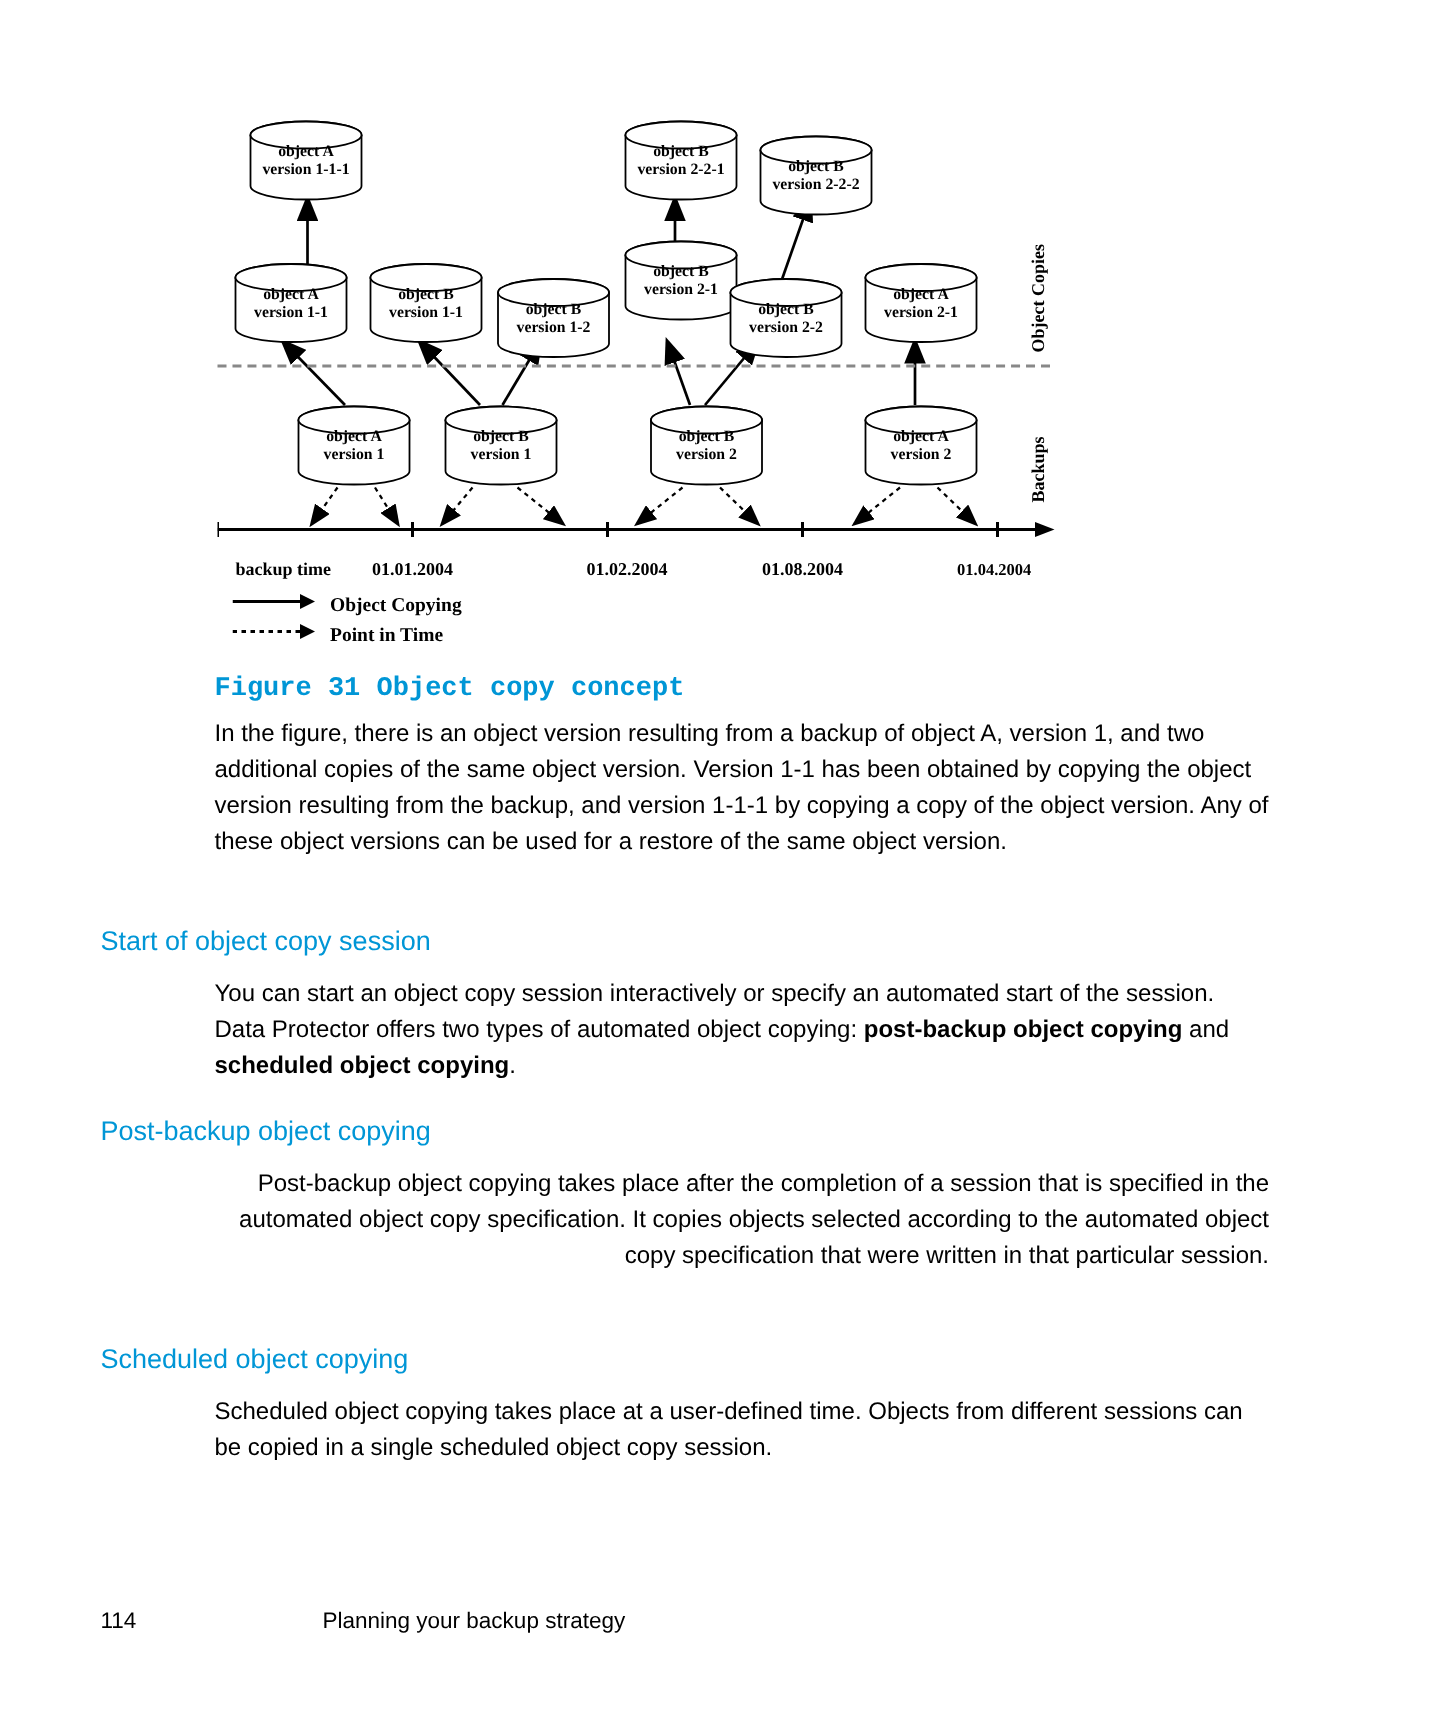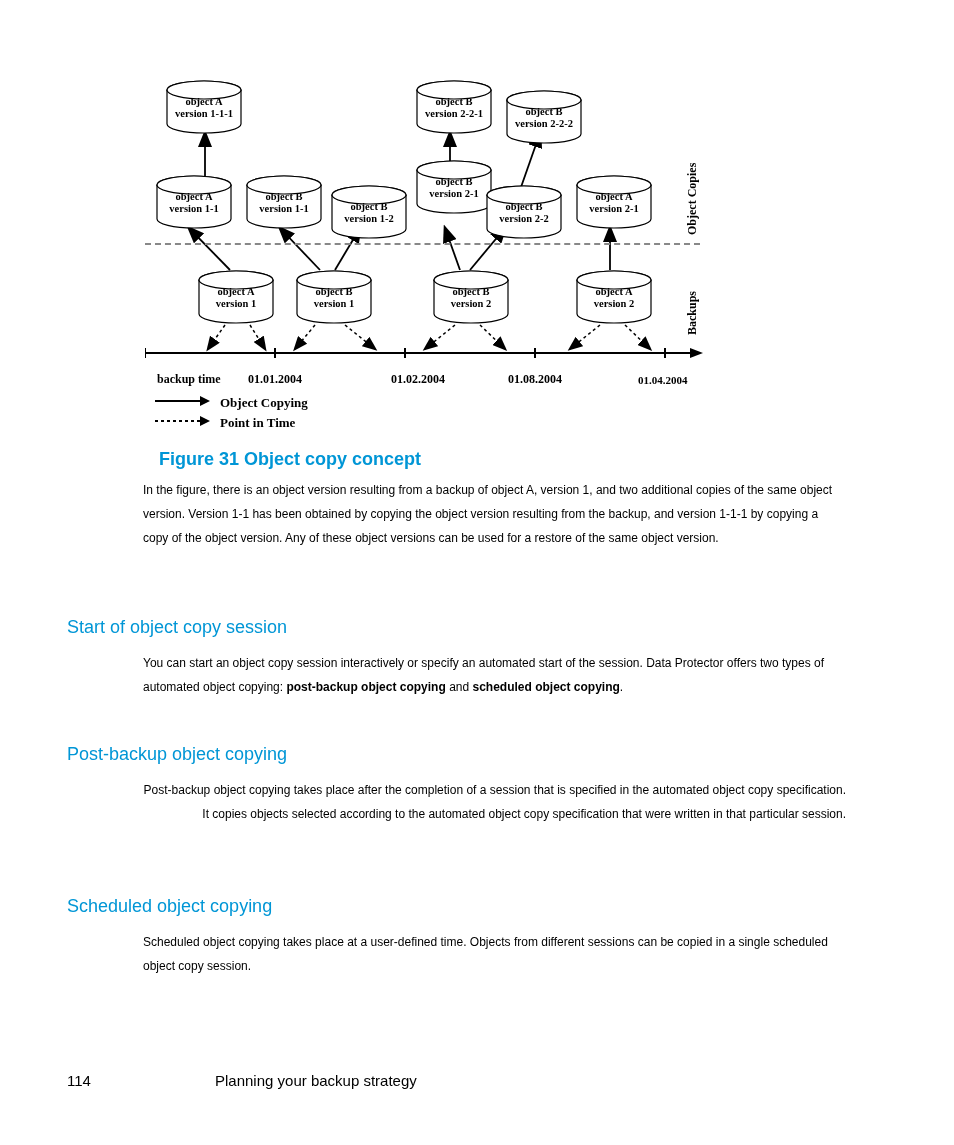--- a/index.html
+++ b/index.html
@@ -71,31 +71,32 @@
     left: 155px;
     top: 395px;
     font-family: "Georgia","Times New Roman",serif;
     font-weight: bold;
     font-size: 13px;
   }
   .legend .row { display: flex; align-items: flex-start; height: 20px; }
   .legend svg { margin-right: 10px; }
   .fig-caption {
     position: absolute;
-    left: 159px;
+    left: 143px;
     top: 449px;
     color: #0096d6;
     font-weight: bold;
     font-size: 18px;
+    font-family: Liberation Mono, monospace;
   }
   .body-text {
     position: absolute;
     left: 143px;
     width: 703px;
-    font-size: 12px;
+    font-size: 16px;
     line-height: 24px;
     font-weight: 400;
     font-family: "Futura","Century Gothic","Trebuchet MS",Arial,sans-serif;
   }
   .section-h {
     position: absolute;
     left: 67px;
     color: #0096d6;
     font-size: 18px;
     font-weight: 400;

